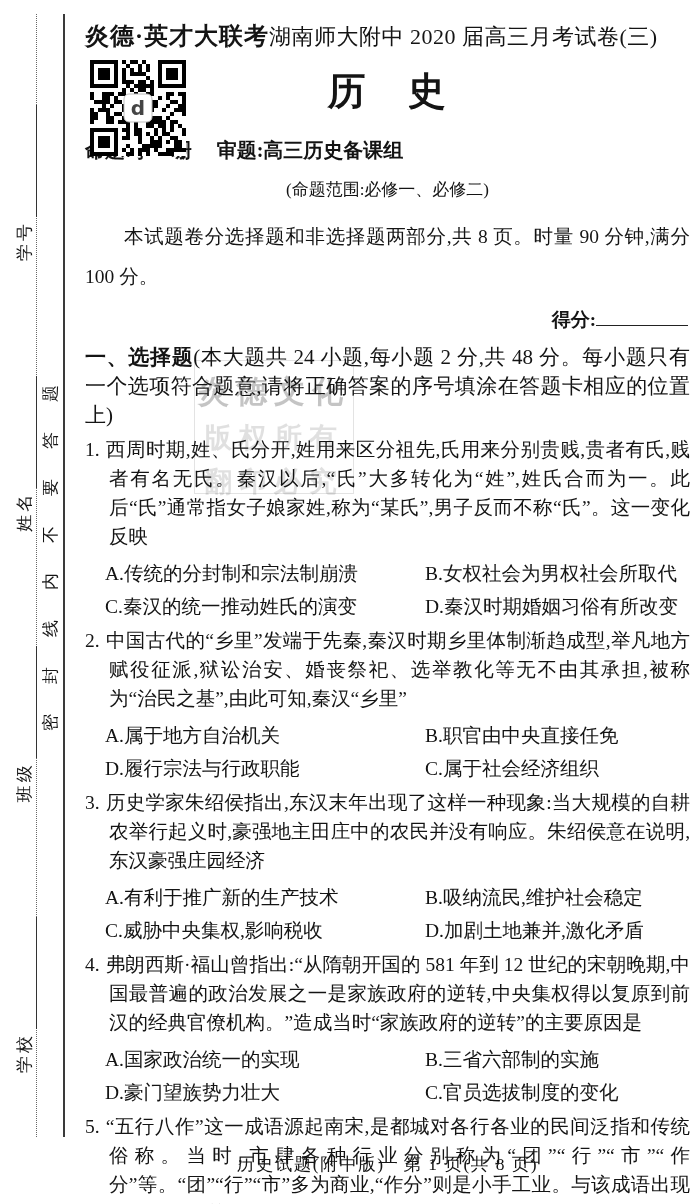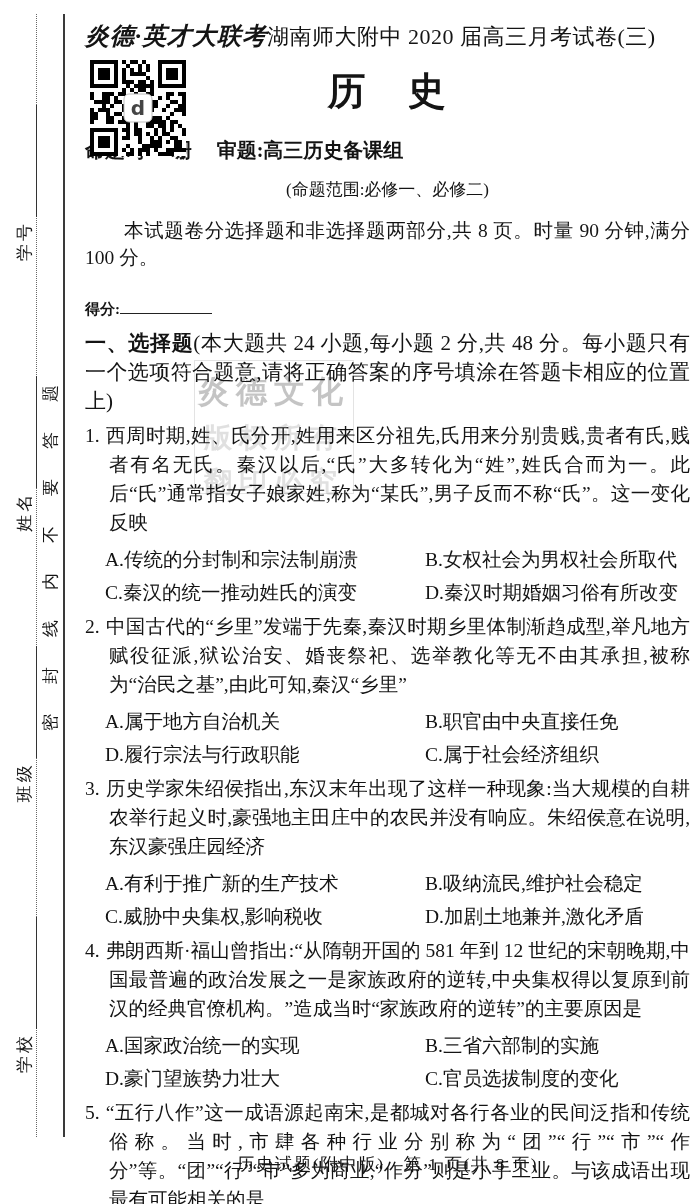--- a/index.html
+++ b/index.html
@@ -17,27 +17,27 @@
         transform:rotate(-90deg);text-align:center;font-size:17px;line-height:20px;
         letter-spacing:30px;white-space:nowrap;}
   
   .wm{position:absolute;left:194px;top:360px;width:158px;height:132px;border:1px solid #e3e3e3;
       text-align:center;font-weight:bold;letter-spacing:7px;pointer-events:none;z-index:0;}
   .wm .l1{margin-top:10px;font-size:31px;color:rgba(60,60,60,0.30);}
   .wm .l2,.wm .l3{font-size:28px;color:rgba(60,60,60,0.16);margin-top:6px;}
   
   .main{position:absolute;left:85px;top:20px;width:605px;z-index:1;}
   .hdr{font-size:22px;white-space:nowrap;letter-spacing:0.5px;}
-  .hdr .brand{font-weight:bold;font-style:italic;font-size:24px;letter-spacing:1px;}
+  .hdr .brand{font-weight:bold;font-size:24px;letter-spacing:1px;}
   .qr{position:absolute;left:5px;top:40px;width:96px;height:96px;}
   .title{text-align:center;font-size:38px;font-weight:bold;margin-top:14px;letter-spacing:2px;}
   .setter{text-align:left;font-size:20px;font-weight:bold;margin-top:20px;}
   .scope{text-align:center;font-size:17px;margin-top:14px;}
-  .intro{font-size:19.5px;line-height:27px;text-indent:2em;margin-top:16px;text-align:justify;}
-  .score{font-size:15px;font-weight:bold;margin-top:22px;padding-right:2px;}
+  .intro{font-size:19.5px;line-height:40px;text-indent:2em;margin-top:16px;text-align:justify;}
+  .score{text-align:right;font-size:19px;font-weight:bold;margin-top:8px;padding-right:2px;}
   .score .blank{display:inline-block;width:92px;border-bottom:1.5px solid #222;height:20px;}
   .section{text-align:center;font-size:21.5px;font-weight:bold;margin-top:12px;letter-spacing:1px;}
   .instr{font-size:21px;line-height:29px;margin-top:10px;text-align:justify;}
   .instr .lead{font-weight:bold;}
   .q{font-size:19.5px;line-height:29px;margin-top:5px;}
   .qtext{padding-left:24px;text-indent:-24px;text-align:justify;}
   .qnum{padding-right:6px;}
   .opt-grid{display:grid;grid-template-columns:320px 1fr;padding-left:20px;row-gap:4px;margin-top:8px;}
   .footer{position:absolute;left:85px;top:1152px;width:605px;text-align:center;
           font-size:17.5px;letter-spacing:1.5px;z-index:1;}

